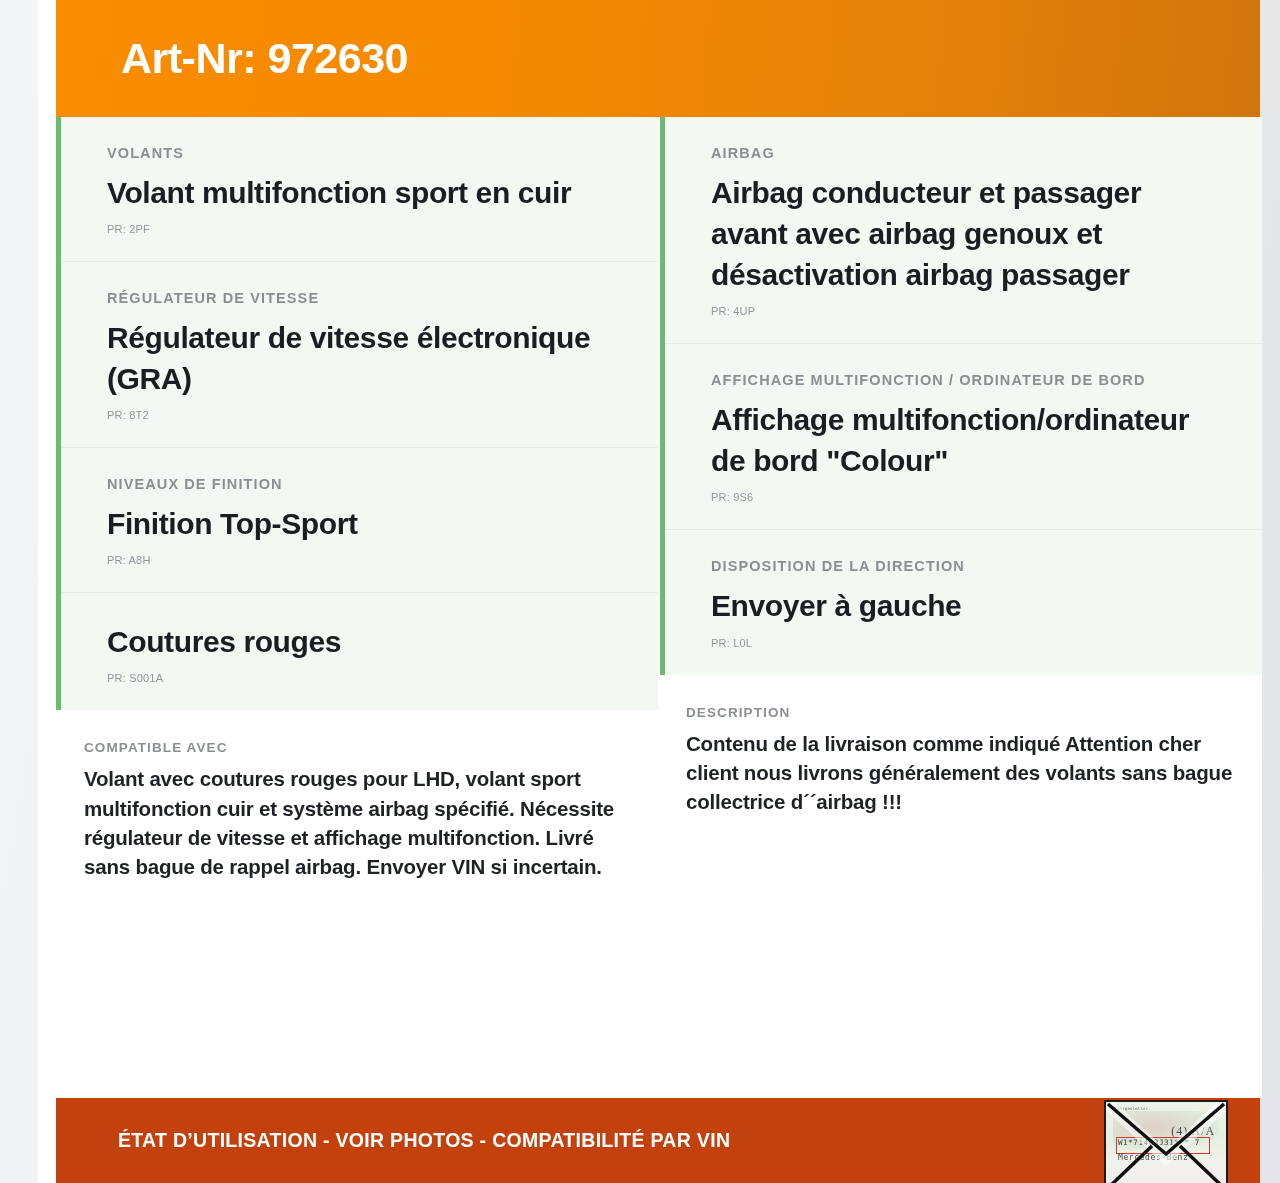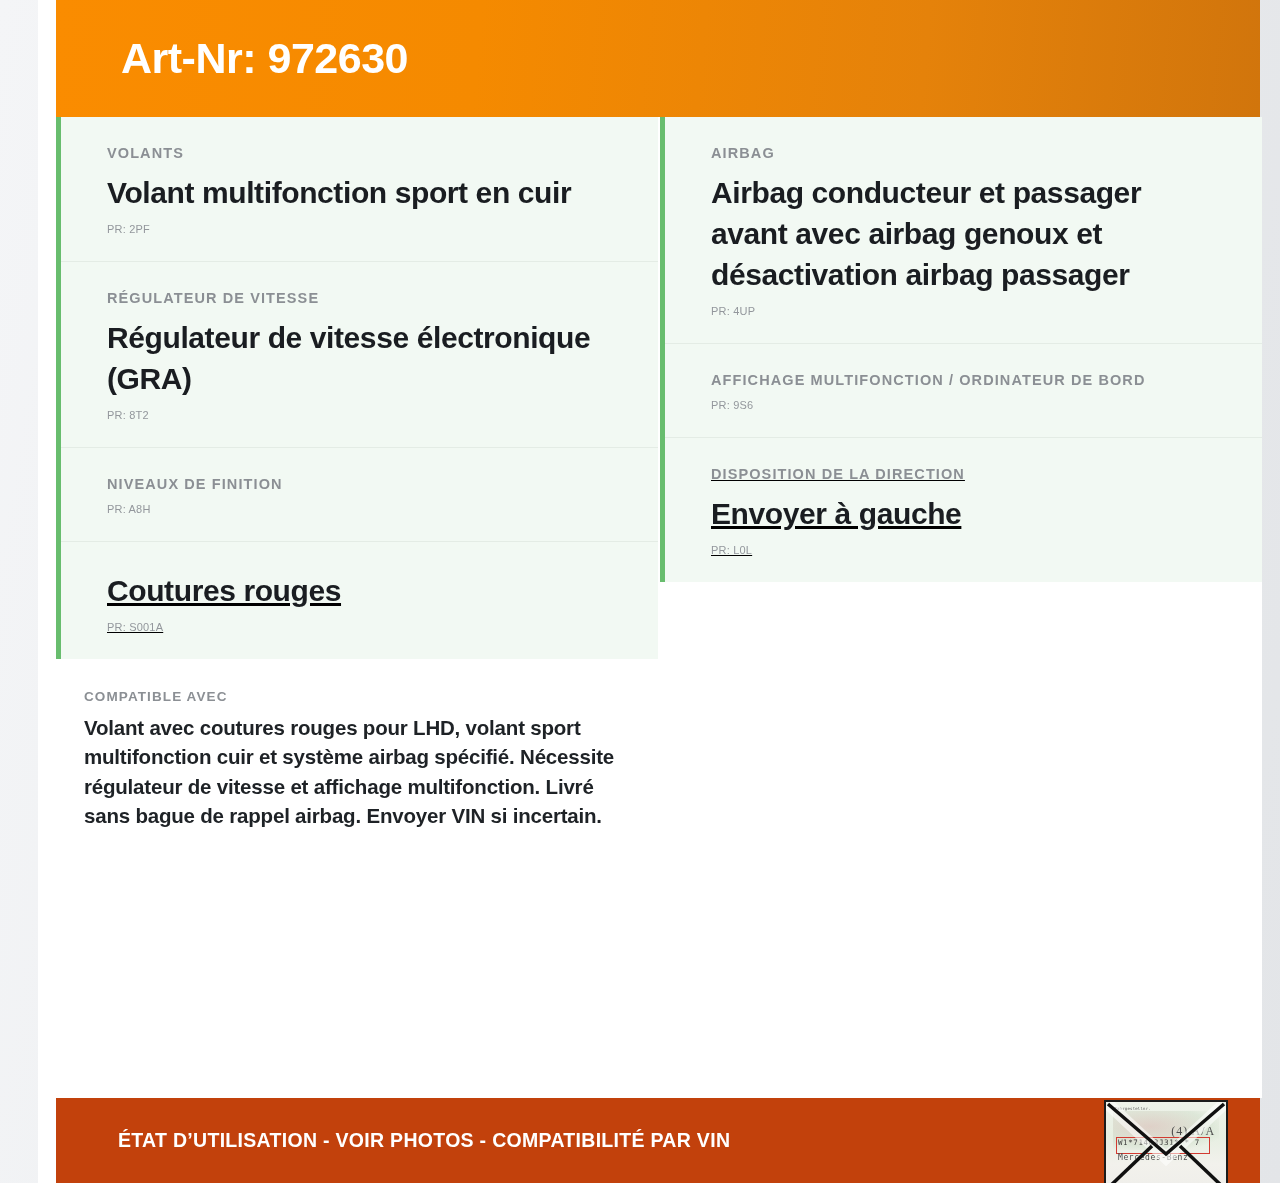--- a/index.html
+++ b/index.html
@@ -62,21 +62,21 @@
   .spec-group {
     background: #f2f9f3;
     border-left: 5px solid #68bd6e;
     box-sizing: border-box;
   }
   .spec-card {
     padding: 28px 46px 26px 46px;
     box-sizing: border-box;
     border-bottom: 1px solid #e4ece5;
   }
-  .spec-card.last { border-bottom: none; text-decoration: underline; }
+  .spec-card.last { border-bottom: none; }
 
   .spec-label {
     font-size: 14.5px;
     font-weight: bold;
     letter-spacing: 1.1px;
     color: #8b8f94;
     text-transform: uppercase;
     margin-bottom: 11px;
   }
   .spec-value {
@@ -231,20 +231,21 @@
         </div>
 
         <div class="spec-card">
           <div class="spec-label">RÉGULATEUR DE VITESSE</div>
           <div class="spec-value">Régulateur de vitesse électronique (GRA)</div>
           <div class="spec-pr">PR: 8T2</div>
         </div>
 
         <div class="spec-card">
           <div class="spec-label">NIVEAUX DE FINITION</div>
+          <div class="spec-value">Finition Top-Sport</div>
           <div class="spec-pr">PR: A8H</div>
         </div>
 
         <div class="spec-card last">
           <div class="spec-value">Coutures rouges</div>
           <div class="spec-pr">PR: S001A</div>
         </div>
 
       </div>
 
@@ -261,31 +262,36 @@
       <div class="spec-group">
 
         <div class="spec-card">
           <div class="spec-label">AIRBAG</div>
           <div class="spec-value">Airbag conducteur et passager avant avec airbag genoux et désactivation airbag passager</div>
           <div class="spec-pr">PR: 4UP</div>
         </div>
 
         <div class="spec-card">
           <div class="spec-label">AFFICHAGE MULTIFONCTION / ORDINATEUR DE BORD</div>
+          <div class="spec-value">Affichage multifonction/ordinateur de bord "Colour"</div>
           <div class="spec-pr">PR: 9S6</div>
         </div>
 
         <div class="spec-card last">
           <div class="spec-label">DISPOSITION DE LA DIRECTION</div>
           <div class="spec-value">Envoyer à gauche</div>
           <div class="spec-pr">PR: L0L</div>
         </div>
 
       </div>
 
+      <div class="info-block">
+        <div class="info-label">DESCRIPTION</div>
+        <div class="info-text">Contenu de la livraison comme indiqué Attention cher client nous livrons généralement des volants sans bague collectrice d´´airbag !!!</div>
+      </div>
 
       <div class="filler"></div>
     </div>
 
   </div>
 
   <div class="footer">
     <div class="footer-text">ÉTAT D’UTILISATION - VOIR PHOTOS - COMPATIBILITÉ PAR VIN</div>
 
     <div class="footer-thumb">

